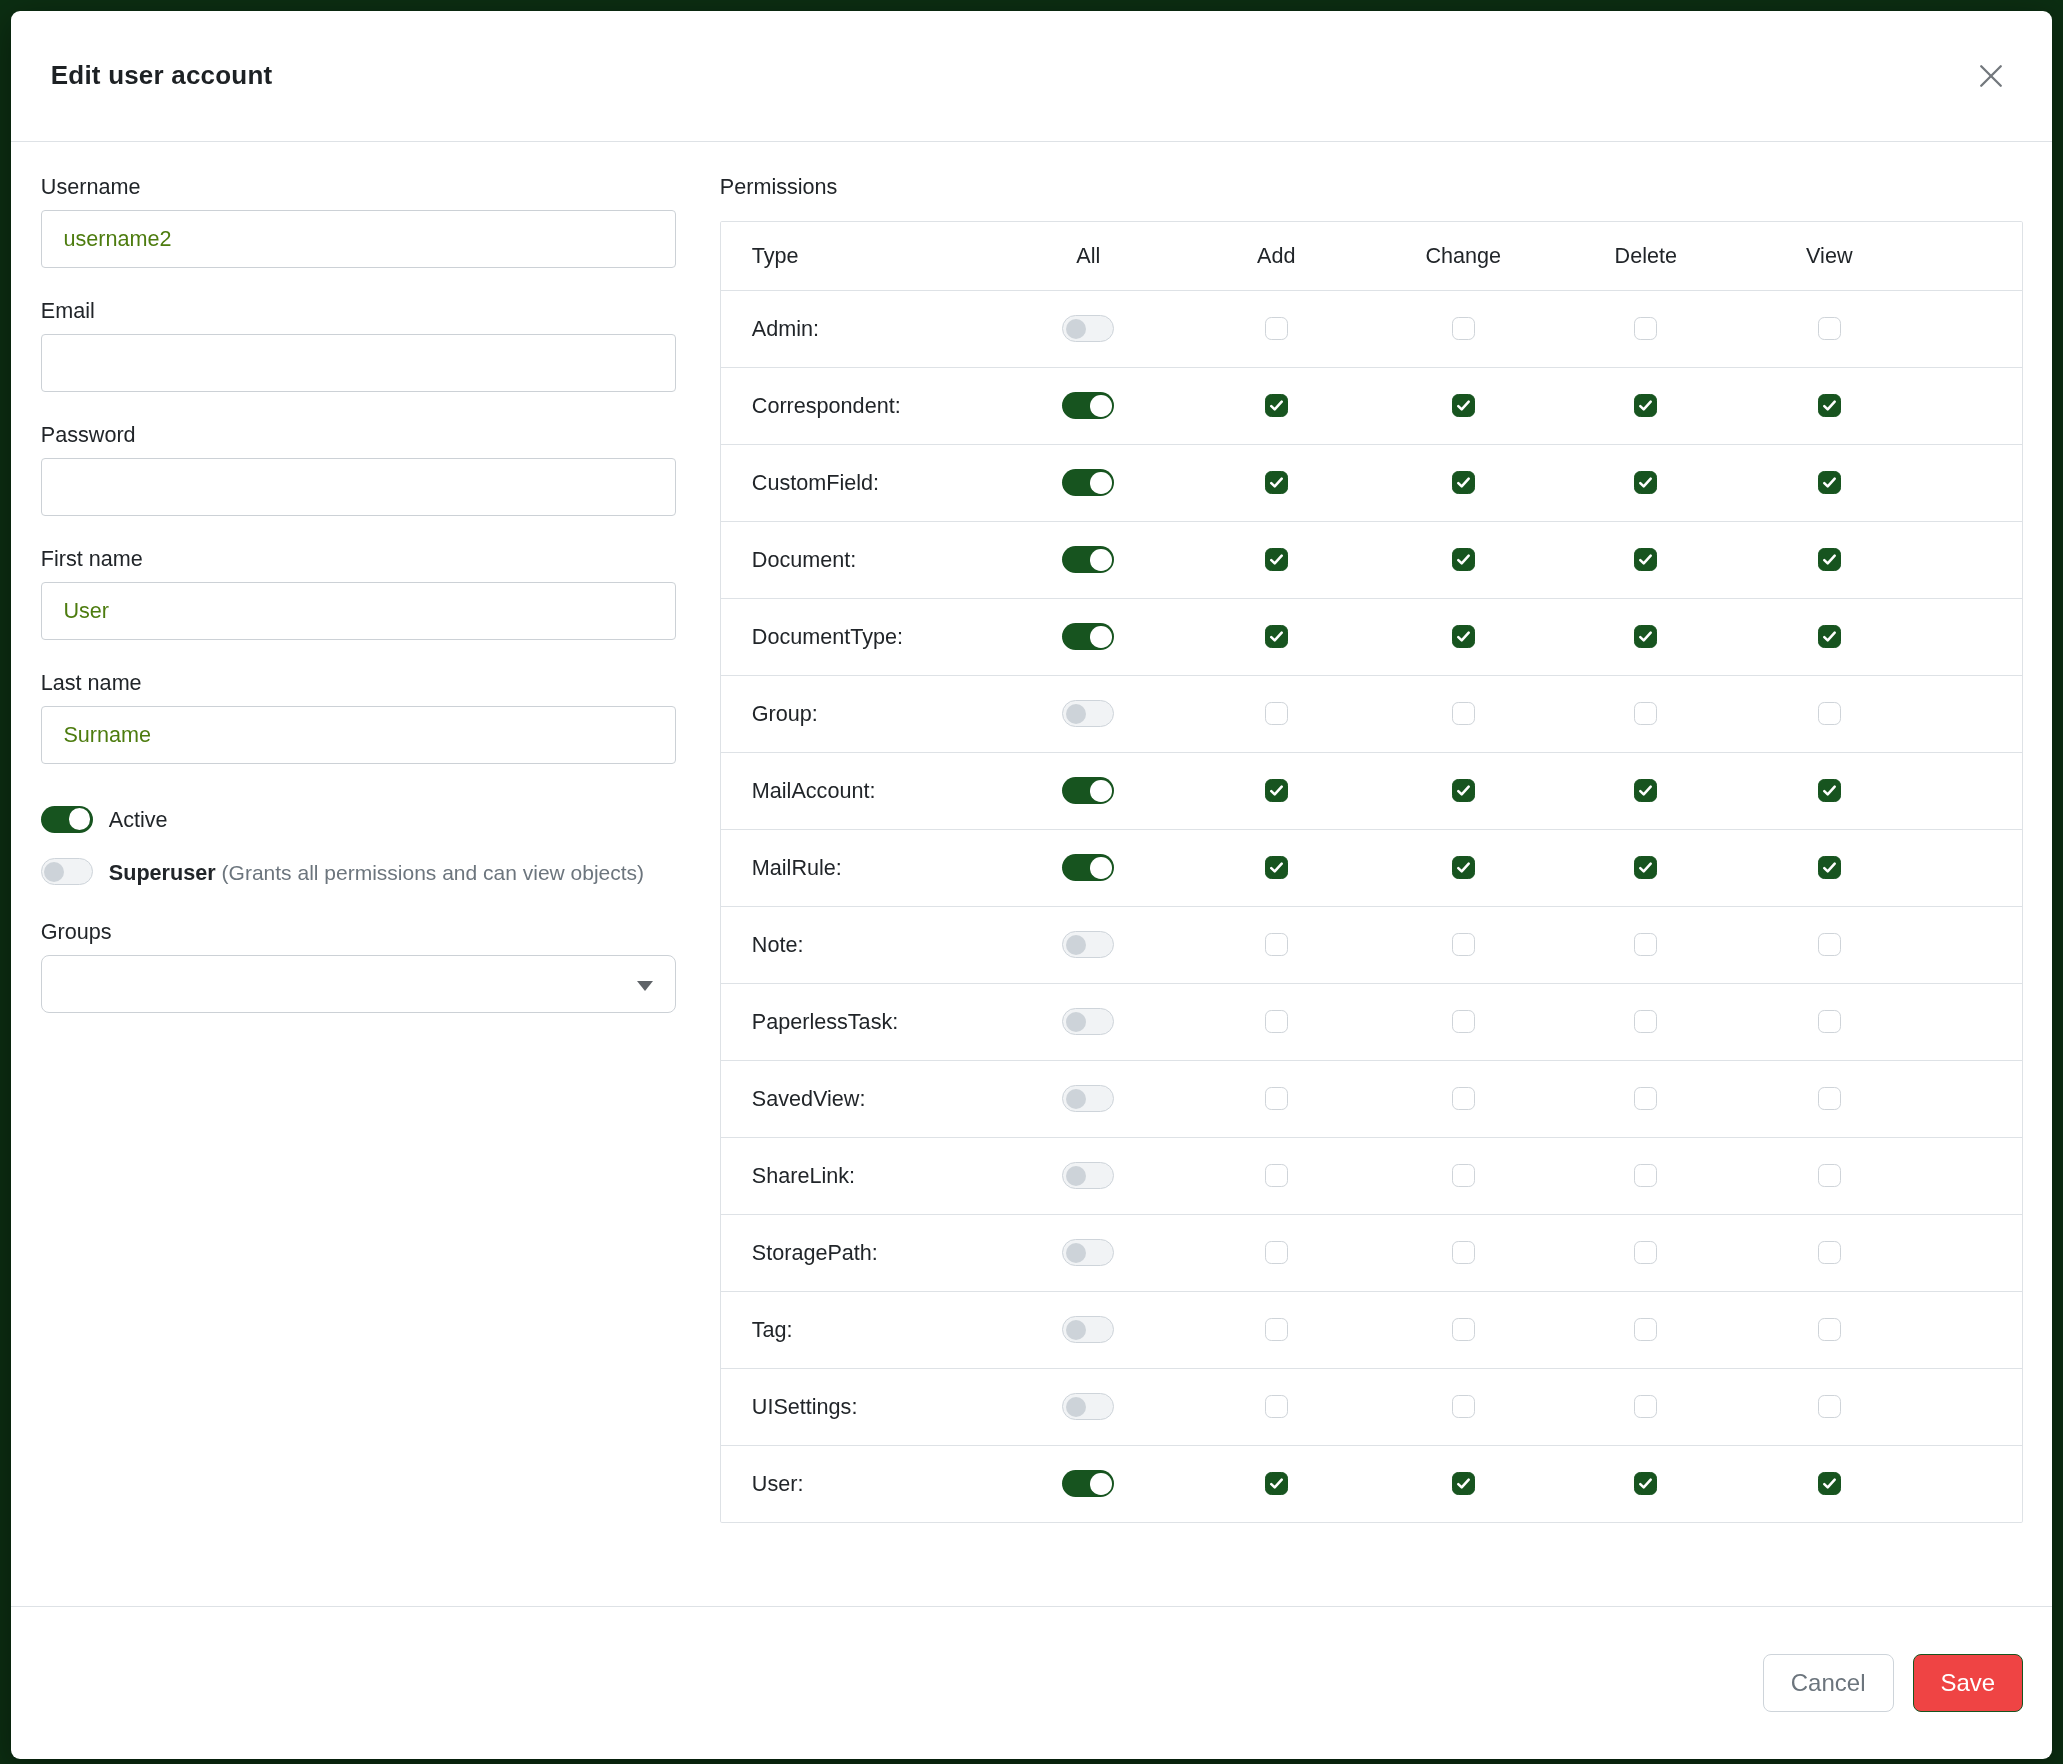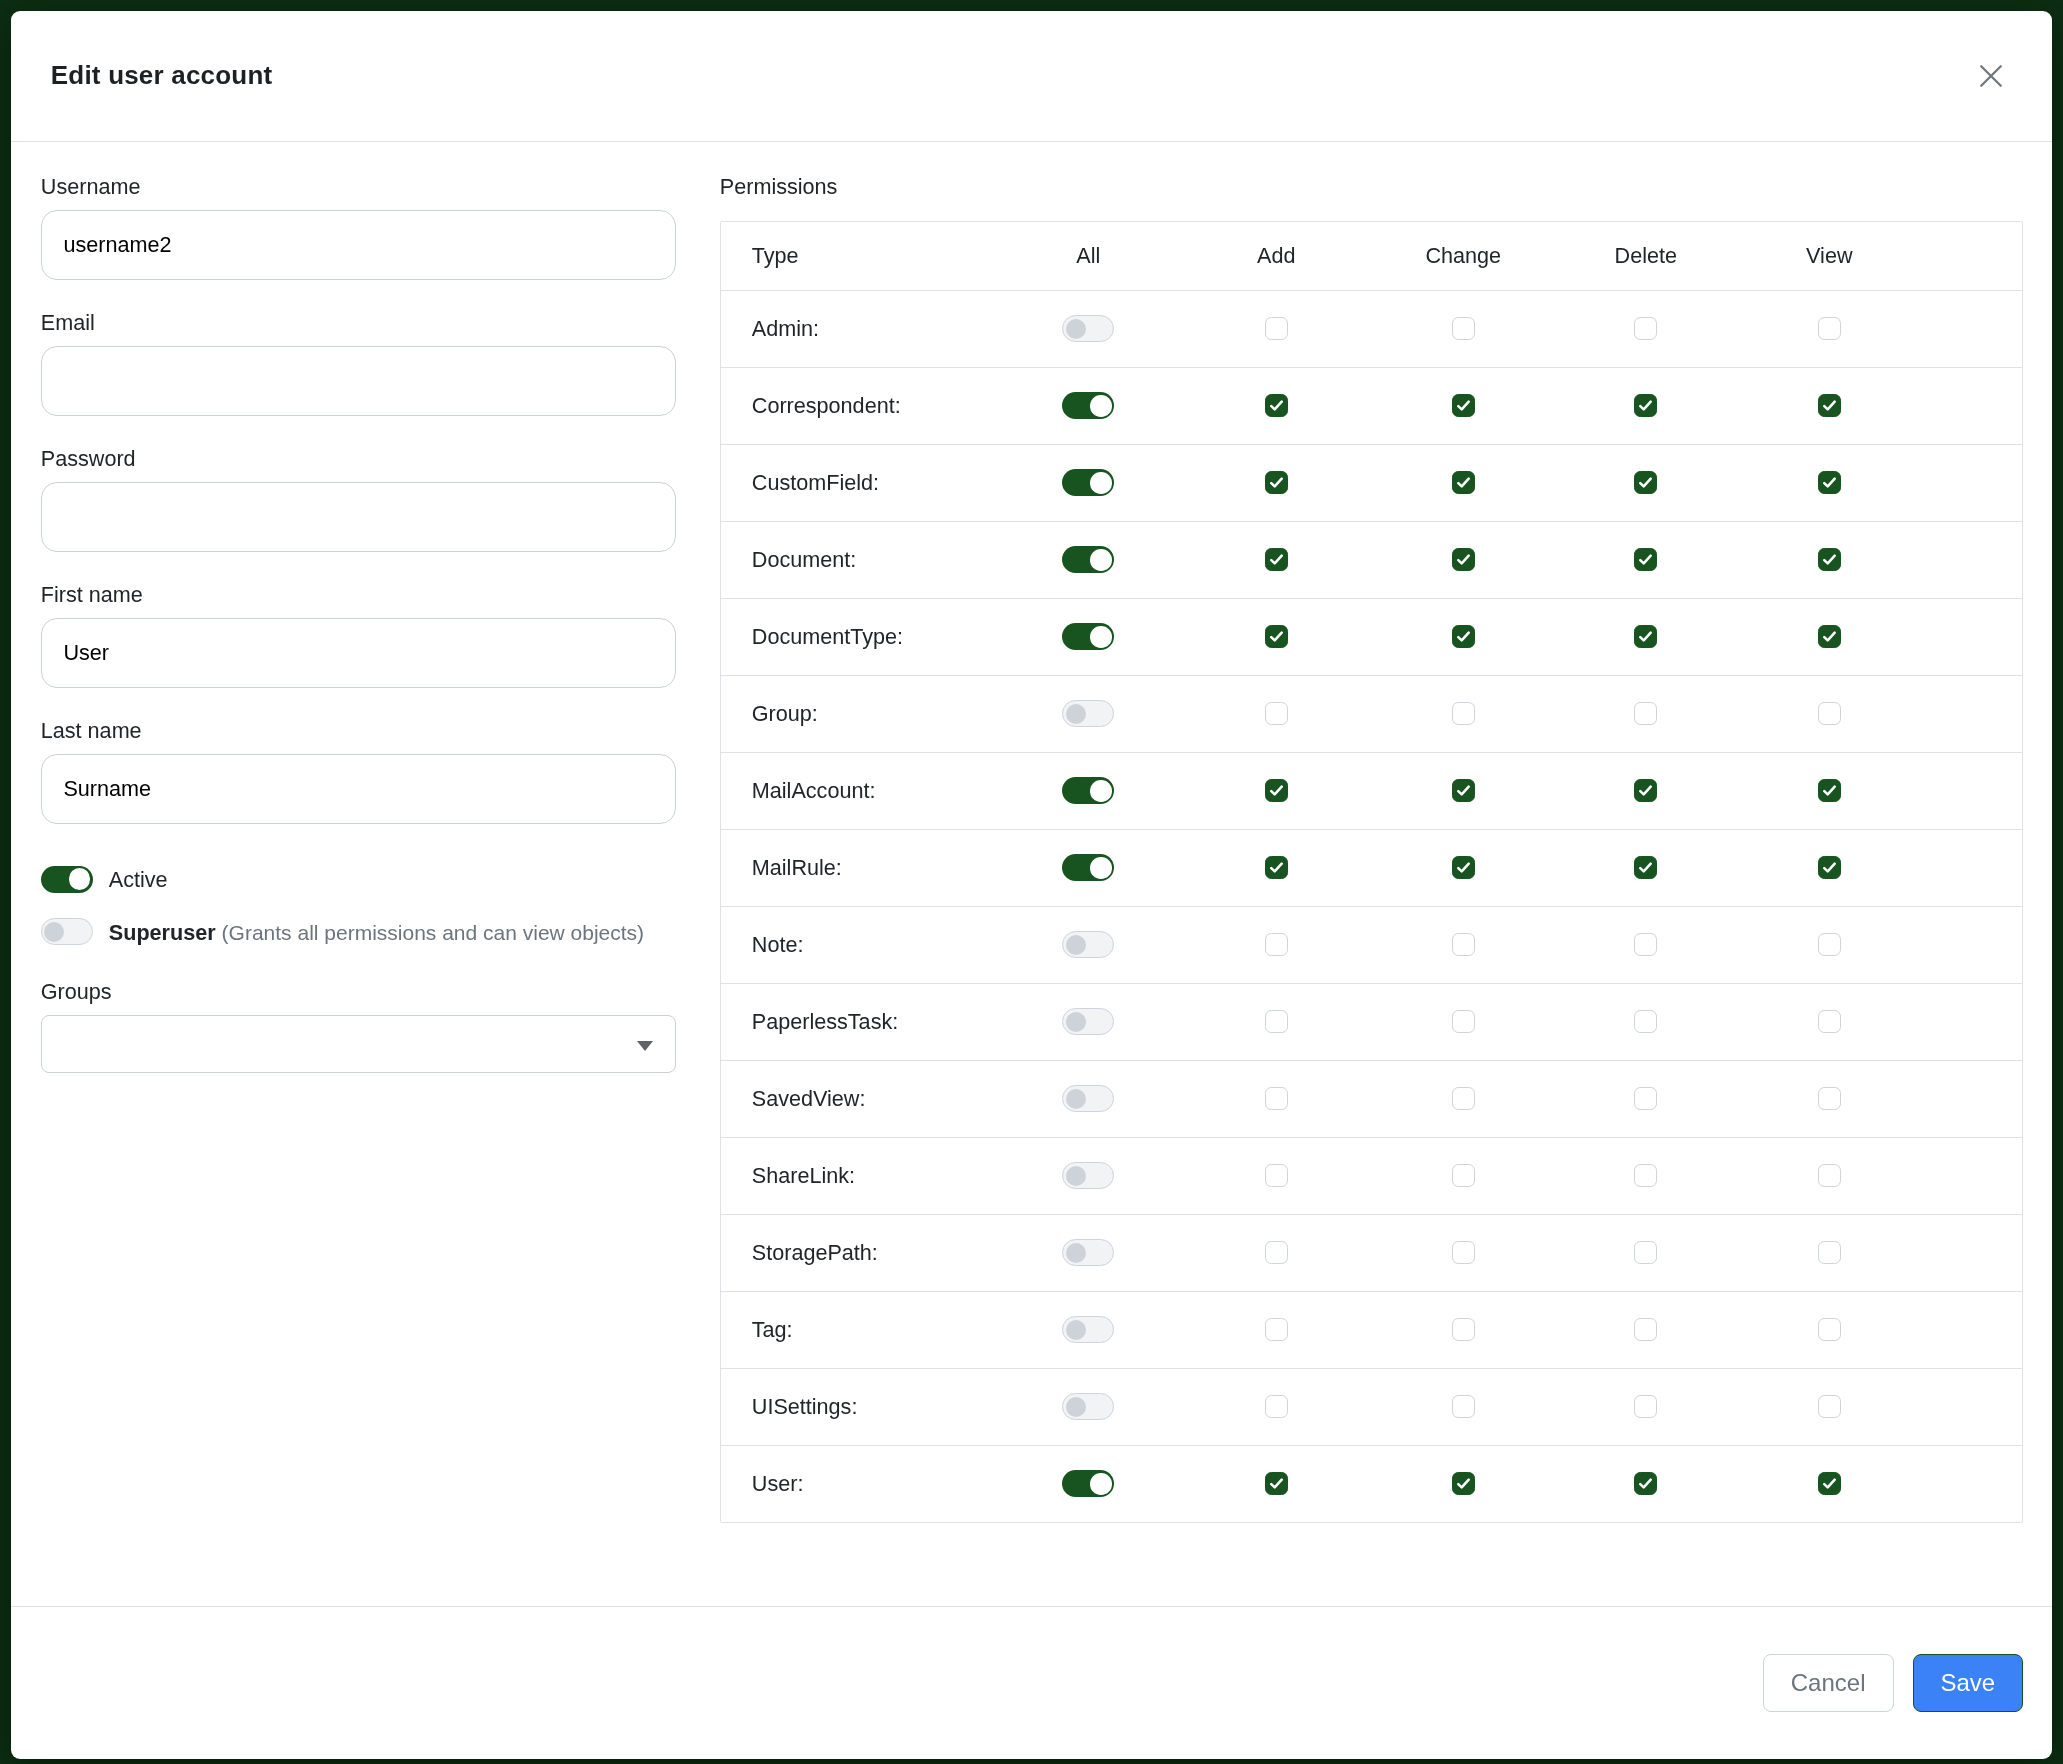--- a/index.html
+++ b/index.html
@@ -42,26 +42,26 @@
     gap: 44px;
     padding: 32px 29px 0 30px;
     overflow: hidden;
   }
   .left-col { width: 635px; flex: none; }
   .right-col { flex: 1; min-width: 0; }
 
   .field { margin-bottom: 30px; }
   .field-label { display: block; font-size: 21.6px; color: #212529; margin-bottom: 10px; }
   .text-input {
-    width: 100%; height: 70px;
+    width: 100%; height: 58px;
     border: 0.9px solid #ccd1d6;
-    border-radius: 16px;
+    border-radius: 4px;
     font-size: 21.6px;
     font-family: inherit;
-    color: #000000;
+    color: #4d7c0f;
     padding: 0 21.6px;
     outline: none;
     background: #fff;
   }
   .select-box {
     position: relative;
     width: 100%; height: 58px;
     border: 0.9px solid #ccd1d6;
     border-radius: 8px;
     background: #fff;
@@ -139,21 +139,21 @@
   }
   .btn {
     height: 58px;
     border-radius: 8px;
     font-size: 24px;
     font-family: inherit;
     cursor: pointer;
     padding: 0 27px;
   }
   .btn-cancel { background: #fff; border: 0.9px solid #ced4da; color: #6c757d; }
-  .btn-save { background: #3b82f6; border: 0.9px solid #17541f; color: #ffffff; }
+  .btn-save { background: #ef4444; border: 0.9px solid #17541f; color: #ffffff; }
 </style>
 </head>
 <body>
 
 <div class="modal">
 
   <div class="modal-header">
     <div class="modal-title">Edit user account</div>
     <button class="close-btn">
       <svg width="32" height="32" viewBox="0 0 36 36">

